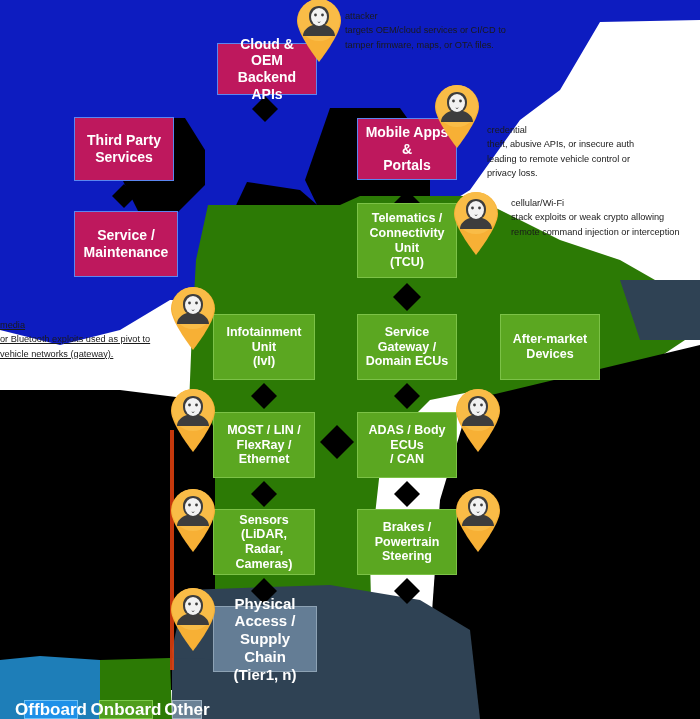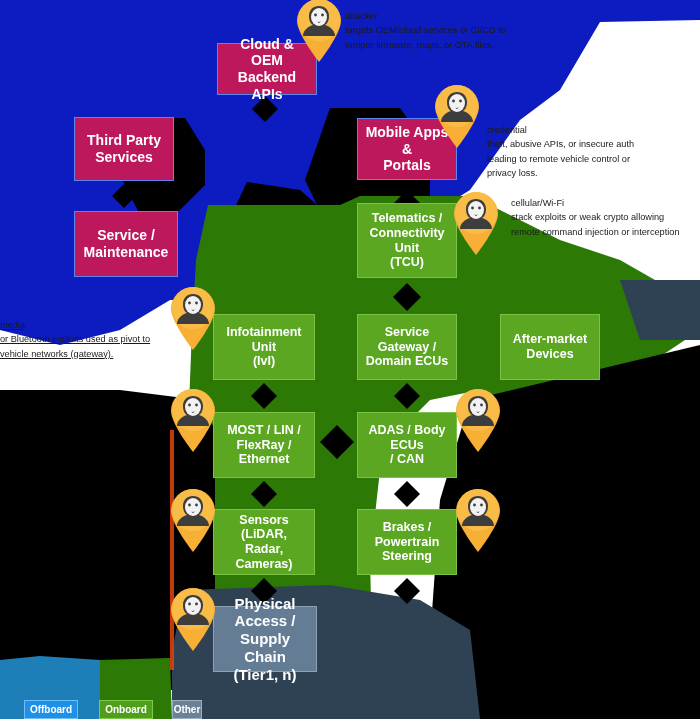--- a/index.html
+++ b/index.html
@@ -31,21 +31,21 @@
     background:rgba(255,255,255,0);
   }
   .annot.right{text-align:left;text-decoration:underline;}
 
   .pin{position:absolute;width:52px;height:66px;}
   .pin svg{display:block;width:52px;height:66px;}
 
   .legend-item{
     position:absolute;
     display:flex;align-items:center;justify-content:center;
-    font-size:10px;font-weight:bold;color:#ffffff;
+    font-size:17px;font-weight:bold;color:#ffffff;
     box-sizing:border-box;
     height:19px;
   }
   .legend-item.l-off{background:#1E90E8;border:1px solid #6cc0f5;}
   .legend-item.l-on{background:#4F9E1C;border:1px solid #7dc94a;}
   .legend-item.l-other{background:#6B8296;border:1px solid #9db0c0;}
 </style>
 </head>
 <body>
 

